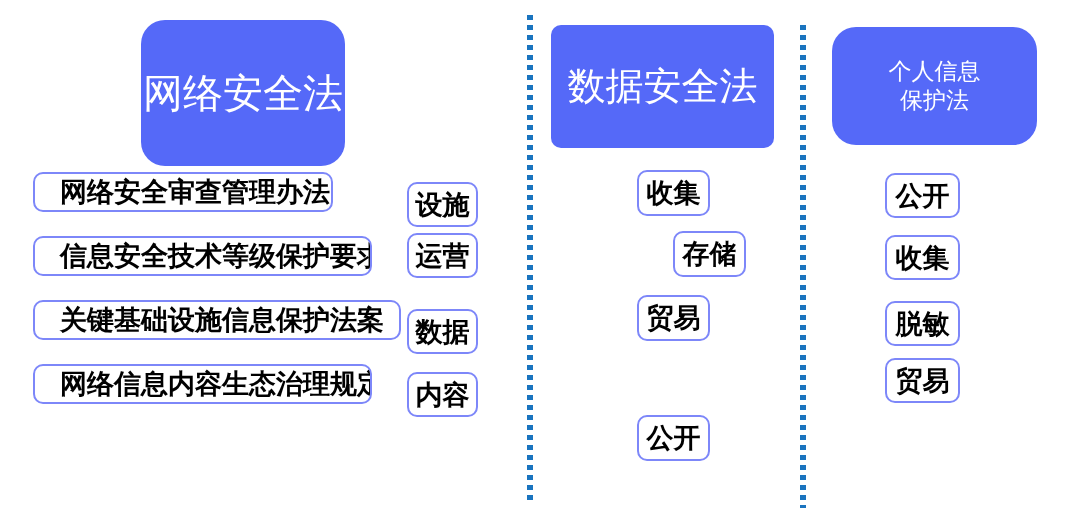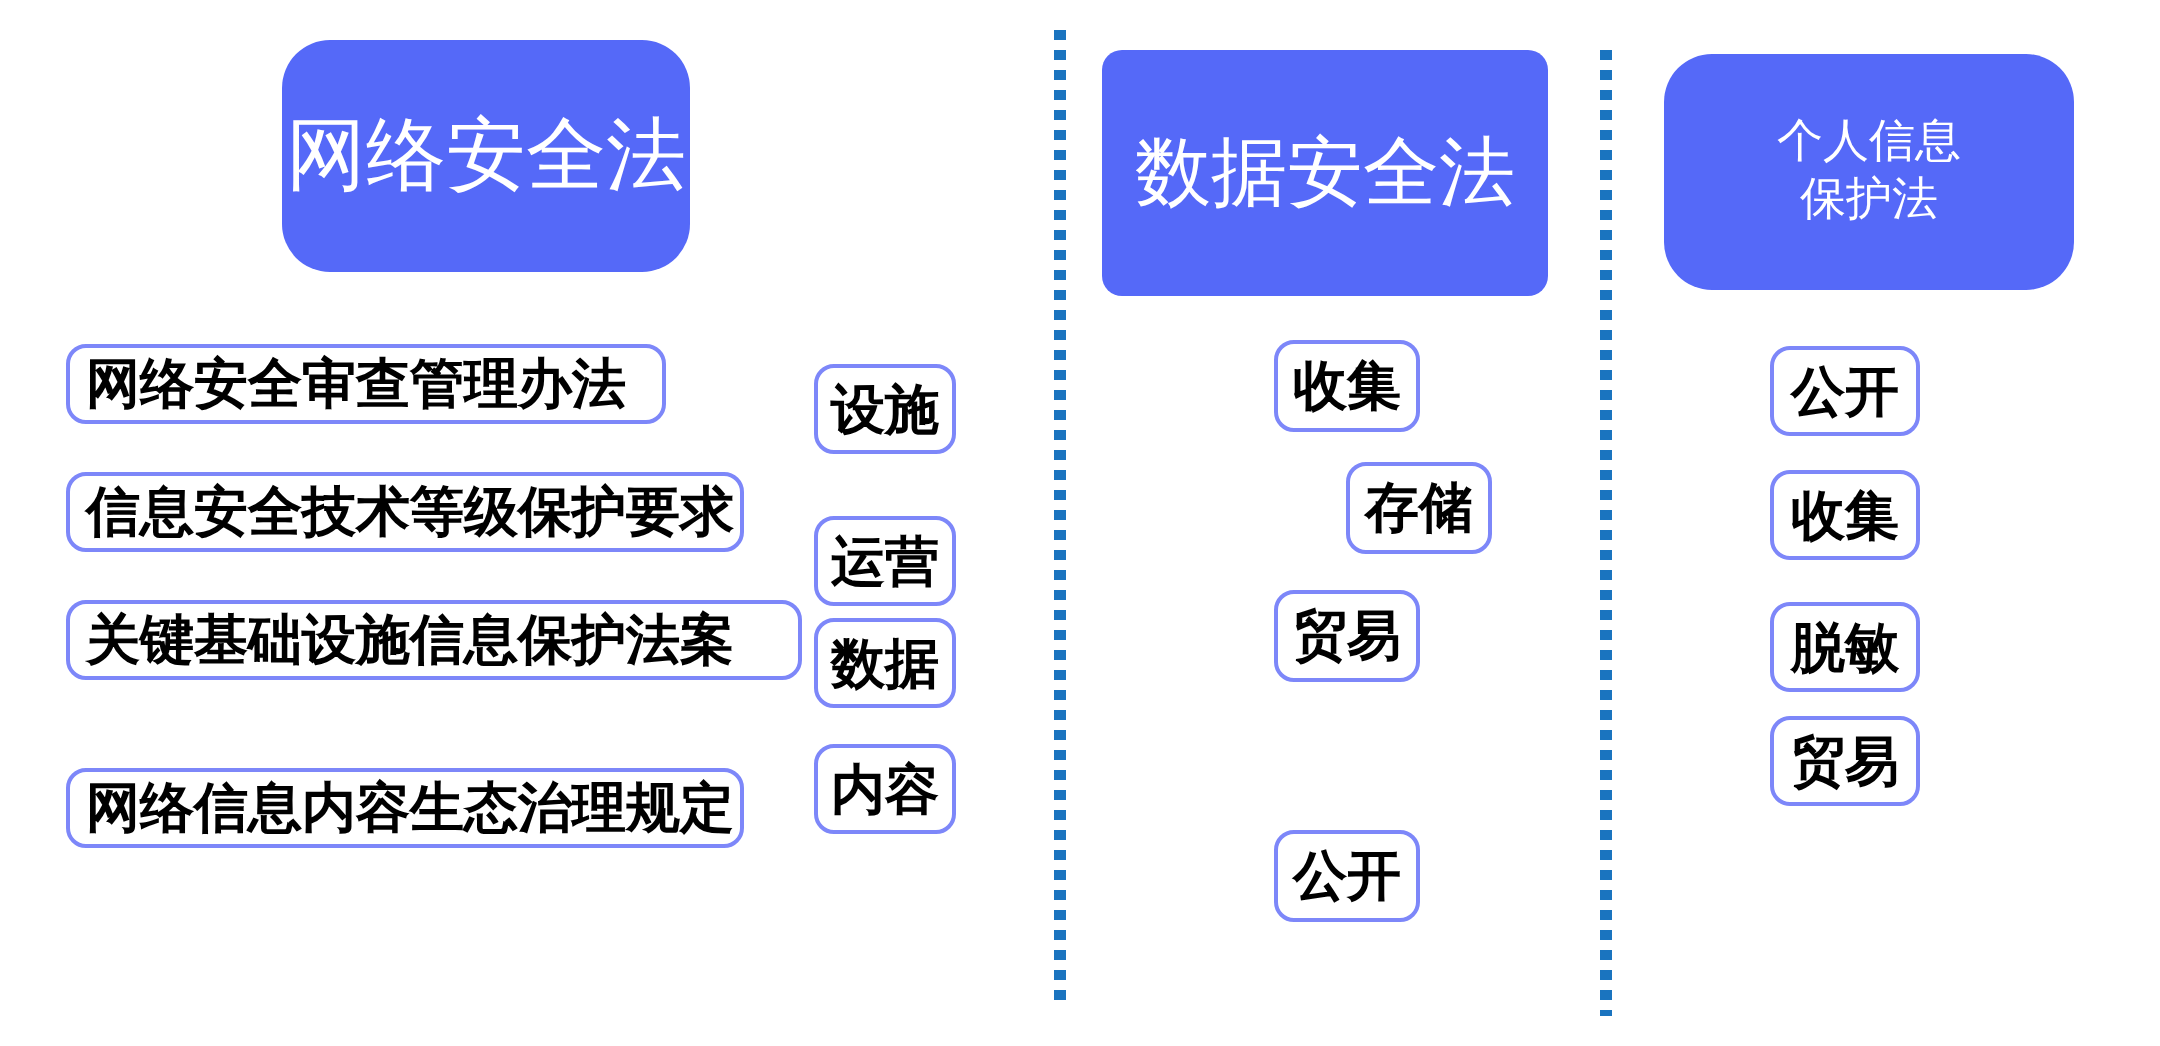--- a/index.html
+++ b/index.html
@@ -20,58 +20,58 @@
     color: #ffffff;
     border-radius: 24px;
     display: flex;
     flex-direction: column;
     align-items: center;
     justify-content: center;
     font-family: "DejaVu Serif", "Liberation Serif", serif;
     text-align: center;
     line-height: 1.25;
   }
-  .title-box.t1 { left: 141px; top: 20px; width: 204px; height: 116px; font-size: 40px; }
+  .title-box.t1 { left: 141px; top: 20px; width: 204px; height: 146px; font-size: 40px; }
   .title-box.t2 { left: 551px; top: 25px; width: 223px; height: 123px; font-size: 38px; border-radius: 10px; }
   .title-box.t3 { left: 832px; top: 27px; width: 205px; height: 118px; font-size: 23px; }
 
   
   .item {
     position: absolute;
     background: #ffffff;
     border: 2px solid #7d87f9;
     border-radius: 10px;
     color: #000000;
     font-weight: 700;
     display: flex;
     align-items: center;
   }
   .reg {
     height: 40px;
     left: 33px;
     font-size: 27px;
-    padding: 0 8px;
+    padding: 0 25px;
     justify-content: flex-start;
     white-space: nowrap;
     overflow: hidden;
   }
   .reg.r1 { top: 172px; width: 300px; }
   .reg.r2 { top: 236px; width: 339px; }
   .reg.r3 { top: 300px; width: 368px; }
-  .reg.r4 { top: 364px; width: 339px; margin-top: 20px; }
+  .reg.r4 { top: 364px; width: 339px; }
 
   .tag {
     font-size: 27px;
     justify-content: center;
     text-align: center;
   }
   
   .tag.c1 { left: 407px; width: 71px; height: 45px; margin-top: 12px; }
   .tag.c1.i0 { top: 170px; }
-  .tag.c1.i1 { top: 246px; }
+  .tag.c1.i1 { top: 221px; }
   .tag.c1.i2 { top: 297px; }
   .tag.c1.i3 { top: 360px; text-align: center; }
   
   .tag.c2 { left: 637px; width: 73px; height: 46px; }
   .tag.c2.i0 { top: 170px; }
   .tag.c2.i1 { top: 231px; margin-left: 36px; }
   .tag.c2.i2 { top: 295px; }
   .tag.c2.i3 { top: 356px; }
   .tag.c2.i4 { top: 415px; }
   

